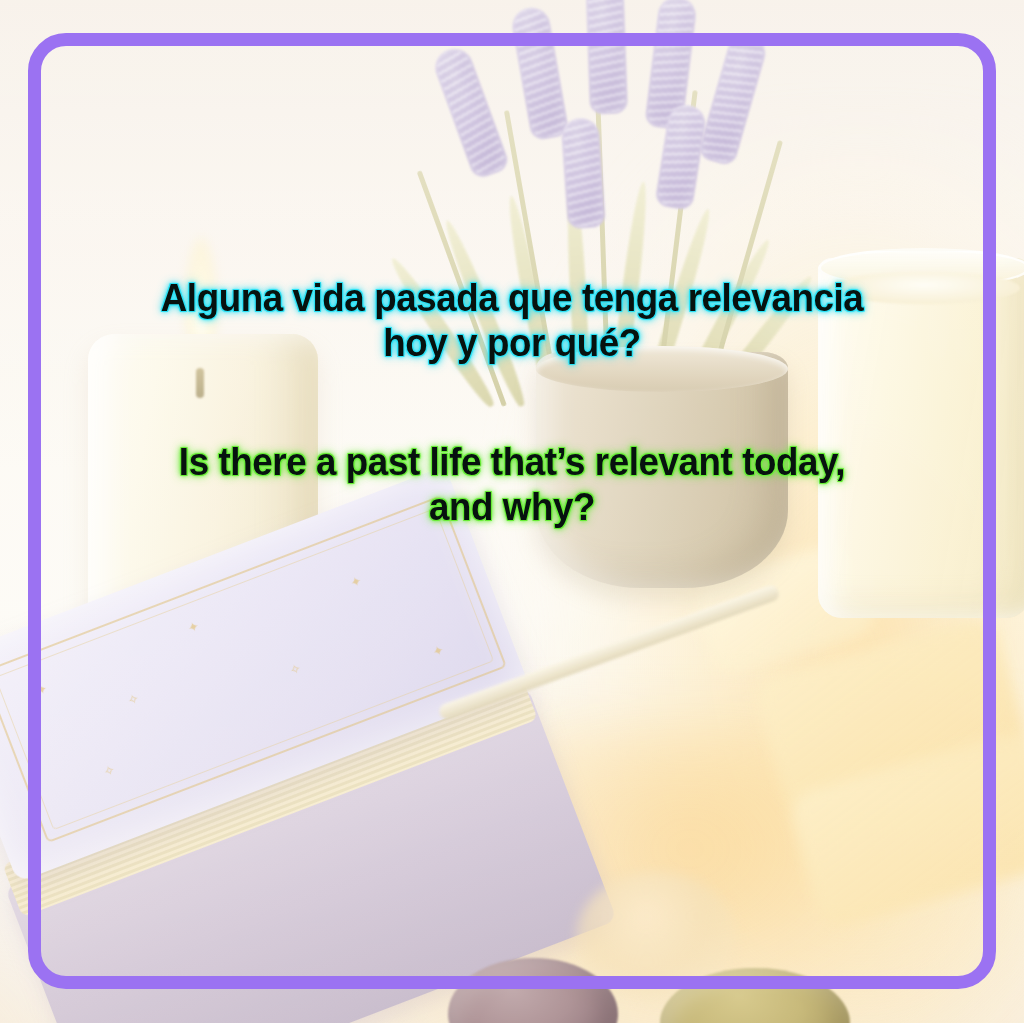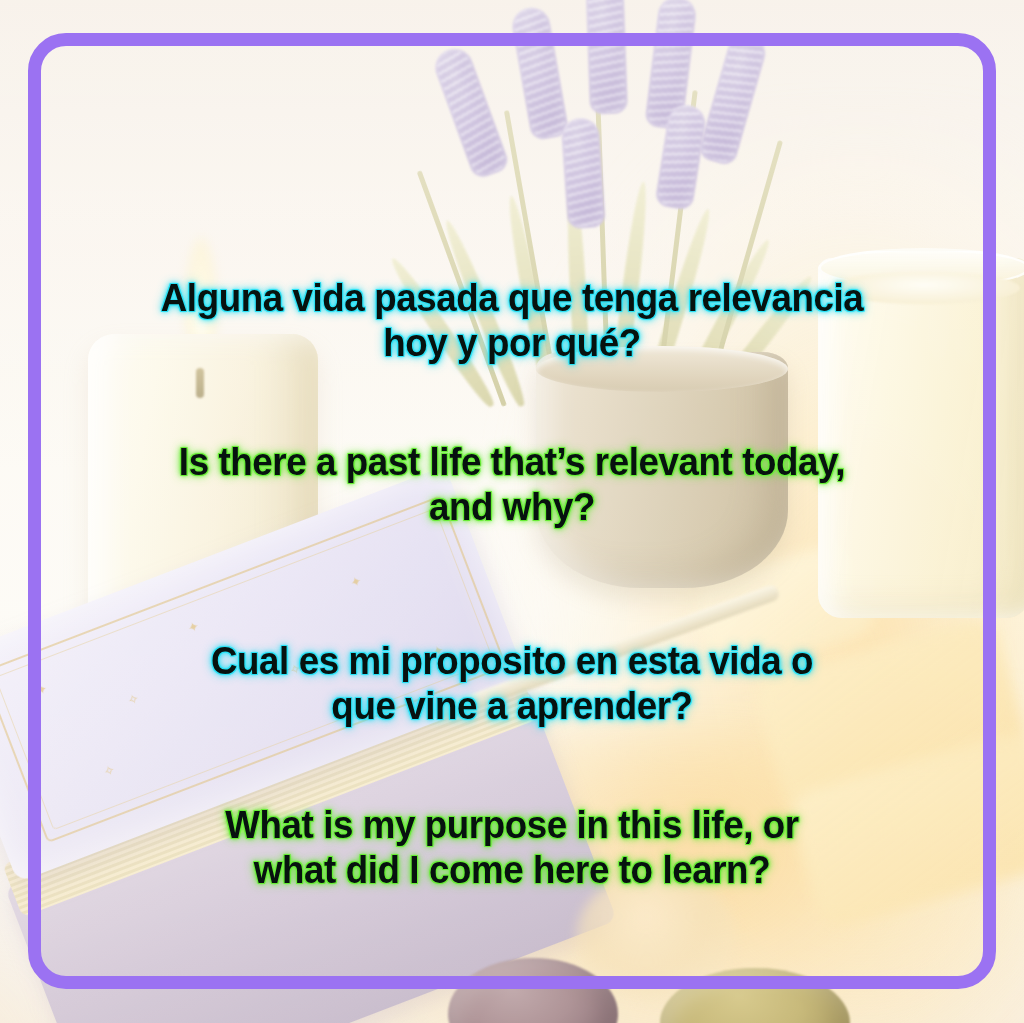--- a/index.html
+++ b/index.html
@@ -386,21 +386,15 @@
 
   <div class="text-layer">
 
     <div class="qblock" id="block-1">
       <div class="line es">Alguna vida pasada que tenga relevancia
 hoy y por qué?</div>
       <div class="line en">Is there a past life that’s relevant today,
 and why?</div>
     </div>
 
-    <div class="qblock" id="block-2">
-      <div class="line es">Cual es mi proposito en esta vida o
-que vine a aprender?</div>
-      <div class="line en">What is my purpose in this life, or
-what did I come here to learn?</div>
-    </div>
 
   </div>
 </div>
 
 </body></html>

